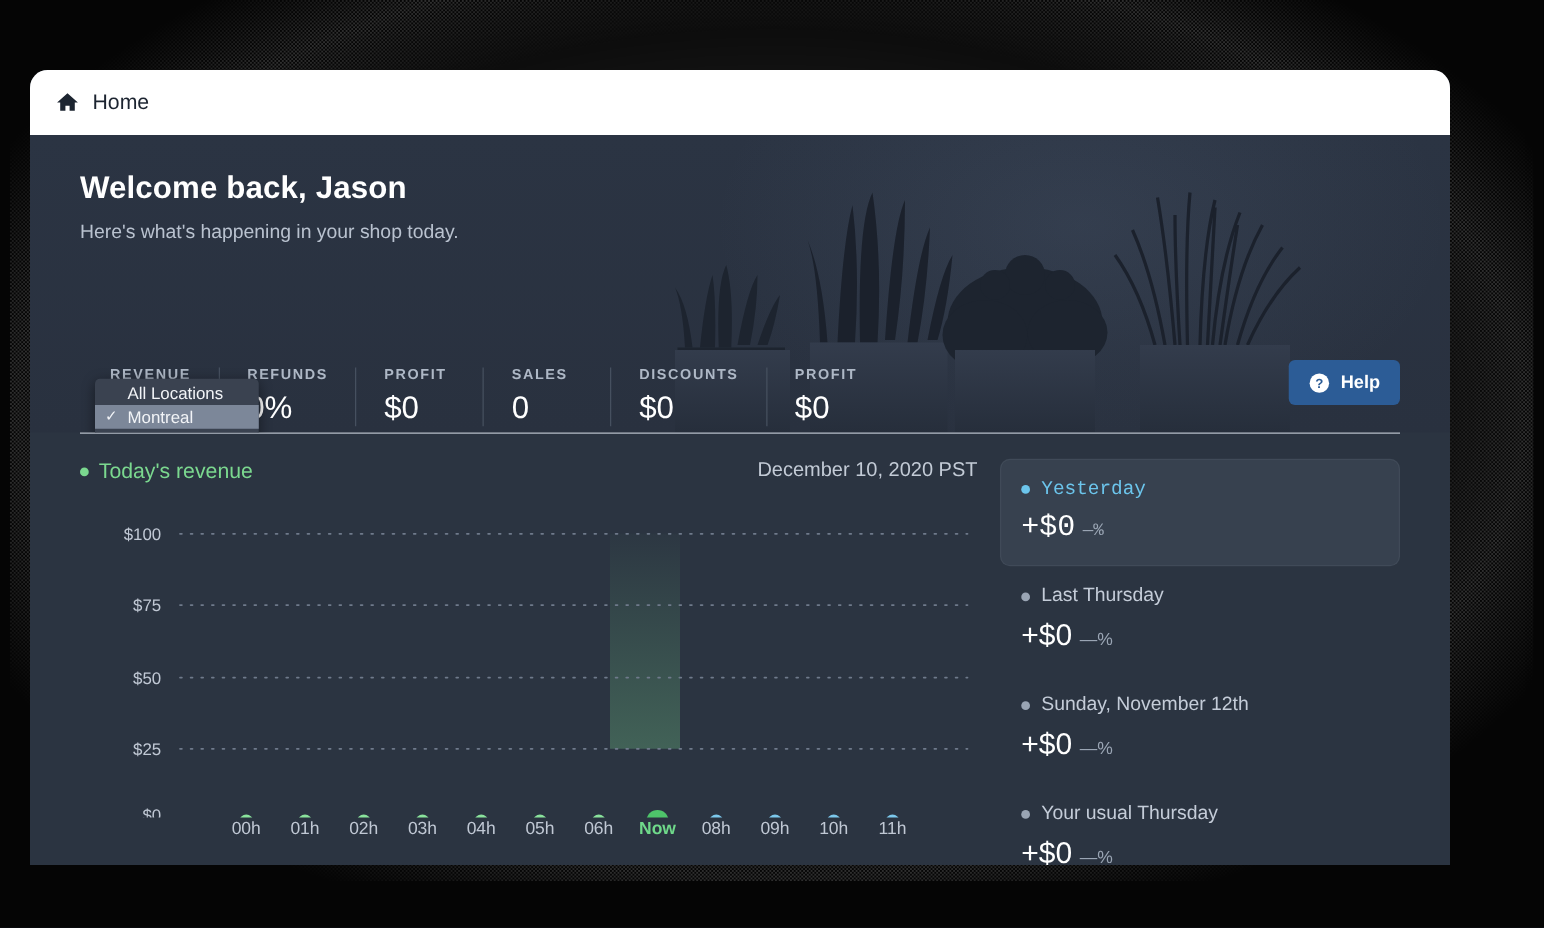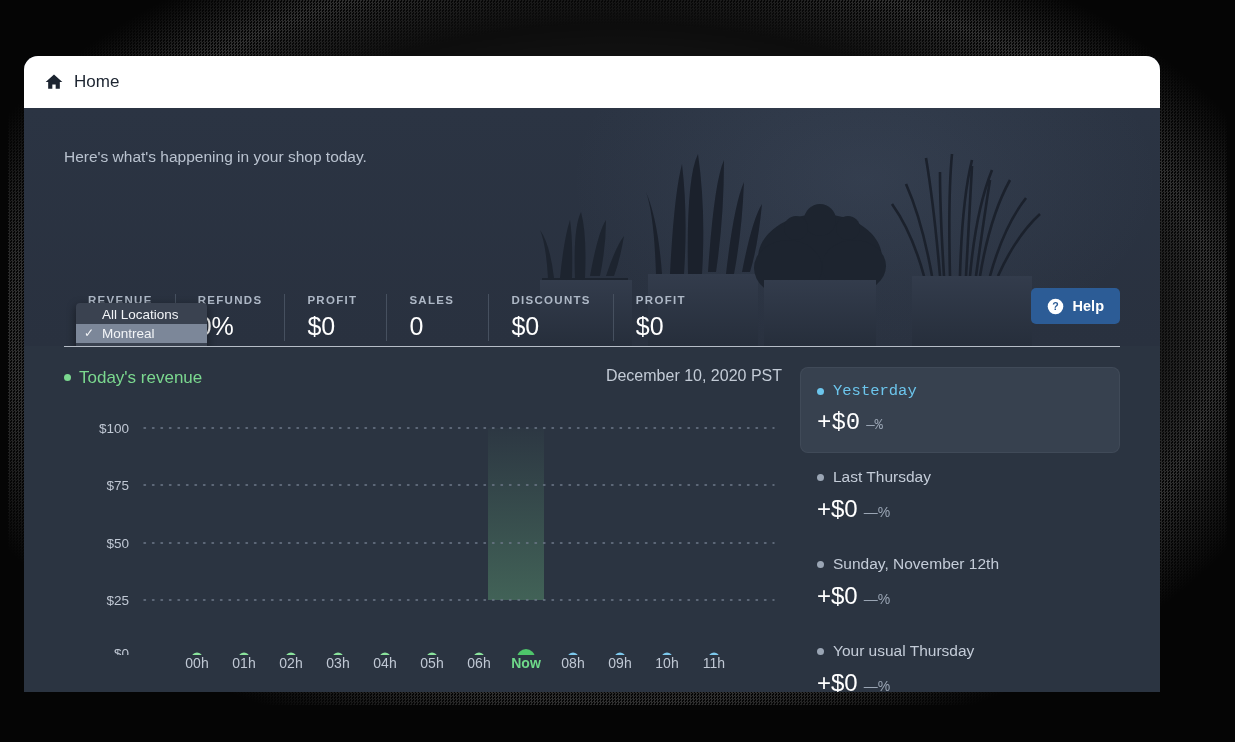--- a/index.html
+++ b/index.html
@@ -204,20 +204,21 @@
             <path d="M470 168 q14-50 36-78"></path>
           <path d="M478 168 q18-40 42-62"></path>
             <path d="M424 168 q-4-64 -4-104"></path>
           <path d="M446 168 q4-70 6-110"></path>
             <path d="M456 168 q8-58 14-96"></path>
         </g>
         <rect x="392" y="168" width="120" height="70" fill="url(#pot)"></rect>
       </svg>
 
       <div class="hero-content">
+        <div class="welcome">Welcome back, Jason</div>
         <div class="subtitle">Here's what's happening in your shop today.</div>
       </div>
 
       <div class="metrics">
         <div class="metric">
           <div class="metric-label">REVENUE</div>
           <div class="metric-value">$0</div>
         </div>
         <div class="metric">
           <div class="metric-label">REFUNDS</div>

